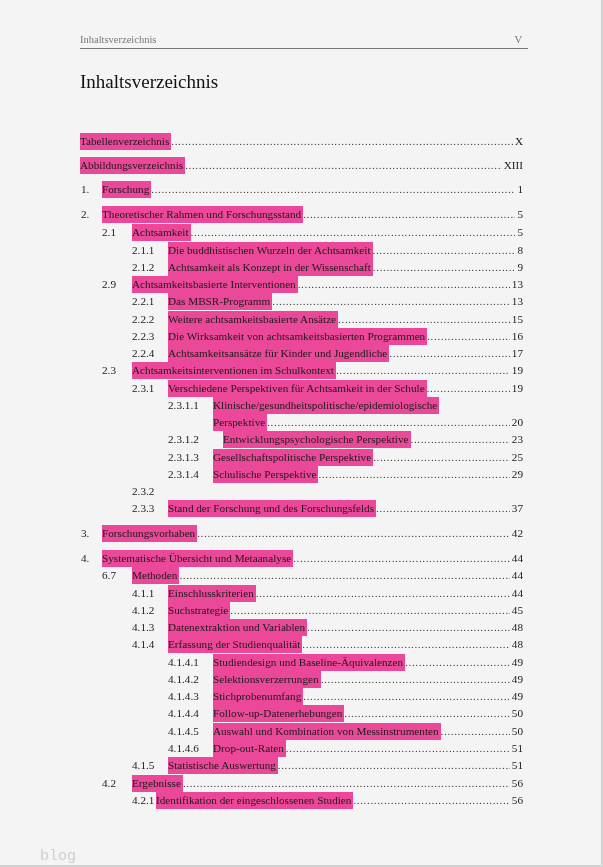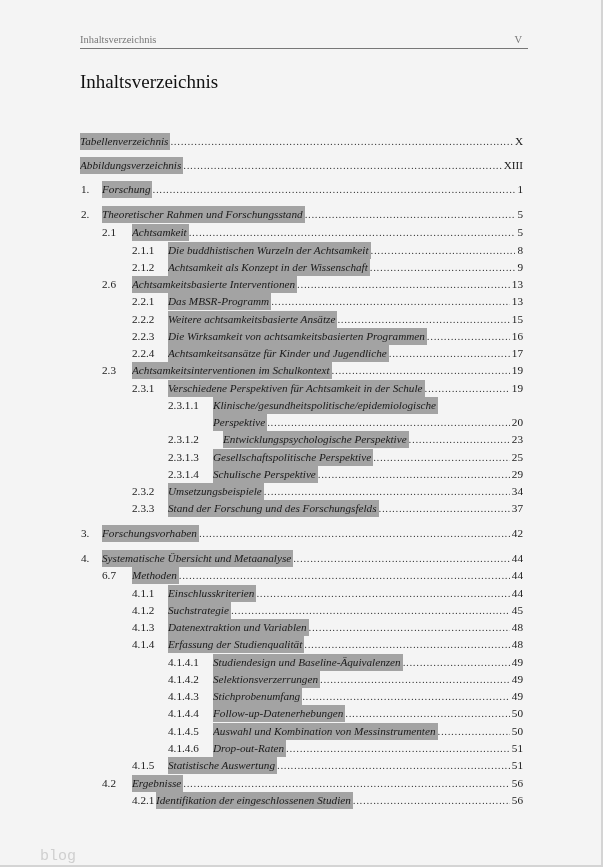--- a/index.html
+++ b/index.html
@@ -19,21 +19,21 @@
   }
   .toc { position:absolute; left:80px; top:0; width:443px; }
   .toc-row {
     position:absolute; left:0; width:443px; height:17px; font-size:11.2px; line-height:17px;
     white-space:nowrap;
   }
   .toc-num { position:absolute; top:0; }
   .toc-text {
     position:absolute; top:0; right:0; overflow:hidden; display:flex;
   }
-  .toc-label { flex:0 0 auto; padding-right:2px; background:#a3a3a3;font-style:italic; }
+  .toc-label { flex:0 0 auto; padding-right:2px; background:#ec4899; }
   .toc-dots {
     flex:1 1 auto; overflow:hidden; color:#333; letter-spacing:0.6px;
   }
   .toc-dots::before {
     content:"......................................................................................................................................................................................................................";
   }
   .toc-page { flex:0 0 auto; padding-left:2px; text-align:right; }
   .watermark {
     position:absolute; left:40px; top:848px; font-size:15px; color:#cfcfcf;
     font-family:Liberation Mono, monospace;
@@ -100,21 +100,21 @@
     </div>
     <div class="toc-row" style="top: 259px;">
       <span class="toc-num" style="left: 52px;">2.1.2</span>
       <span class="toc-text" style="left: 88px;">
         <span class="toc-label">Achtsamkeit als Konzept in der Wissenschaft</span>
         <span class="toc-dots"></span>
         <span class="toc-page">9</span>
       </span>
     </div>
     <div class="toc-row" style="top: 276px;">
-      <span class="toc-num" style="left: 22px;">2.6</span>
+      <span class="toc-num" style="left: 22px;">2.9</span>
       <span class="toc-text" style="left: 52px;">
         <span class="toc-label">Achtsamkeitsbasierte Interventionen</span>
         <span class="toc-dots"></span>
         <span class="toc-page">13</span>
       </span>
     </div>
     <div class="toc-row" style="top: 293px;">
       <span class="toc-num" style="left: 52px;">2.2.1</span>
       <span class="toc-text" style="left: 88px; align-items: flex-end;">
         <span class="toc-label">Das MBSR-Programm</span>
@@ -196,25 +196,20 @@
     <div class="toc-row" style="top: 466px;">
       <span class="toc-num" style="left: 88px;">2.3.1.4</span>
       <span class="toc-text" style="left: 133px;">
         <span class="toc-label">Schulische Perspektive</span>
         <span class="toc-dots"></span>
         <span class="toc-page">29</span>
       </span>
     </div>
     <div class="toc-row" style="top: 483px;">
       <span class="toc-num" style="left: 52px;">2.3.2</span>
-      <span class="toc-text" style="left: 88px;">
-        <span class="toc-label">Umsetzungsbeispiele</span>
-        <span class="toc-dots"></span>
-        <span class="toc-page">34</span>
-      </span>
     </div>
     <div class="toc-row" style="top: 500px;">
       <span class="toc-num" style="left: 52px;">2.3.3</span>
       <span class="toc-text" style="left: 88px;">
         <span class="toc-label">Stand der Forschung und des Forschungsfelds</span>
         <span class="toc-dots"></span>
         <span class="toc-page">37</span>
       </span>
     </div>
     <div class="toc-row" style="top: 525px;">

